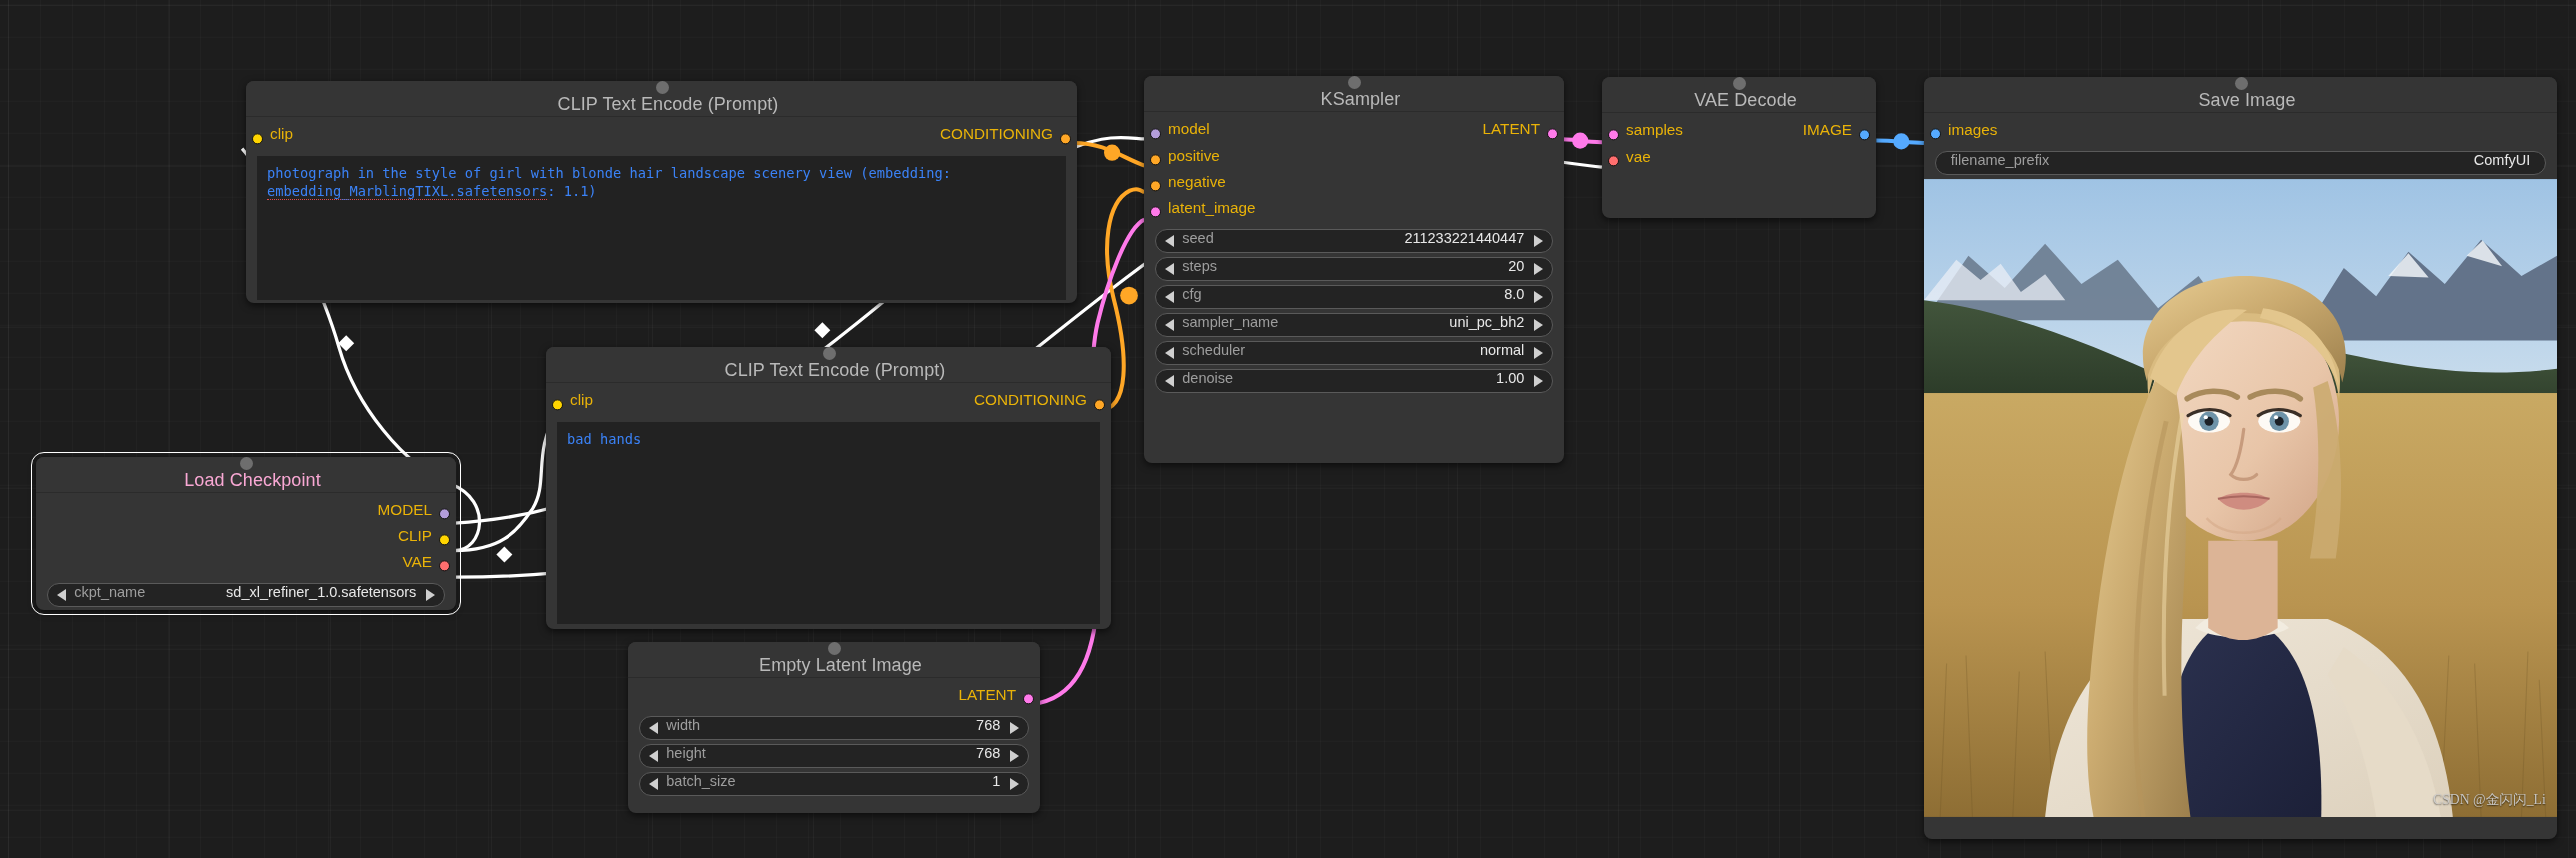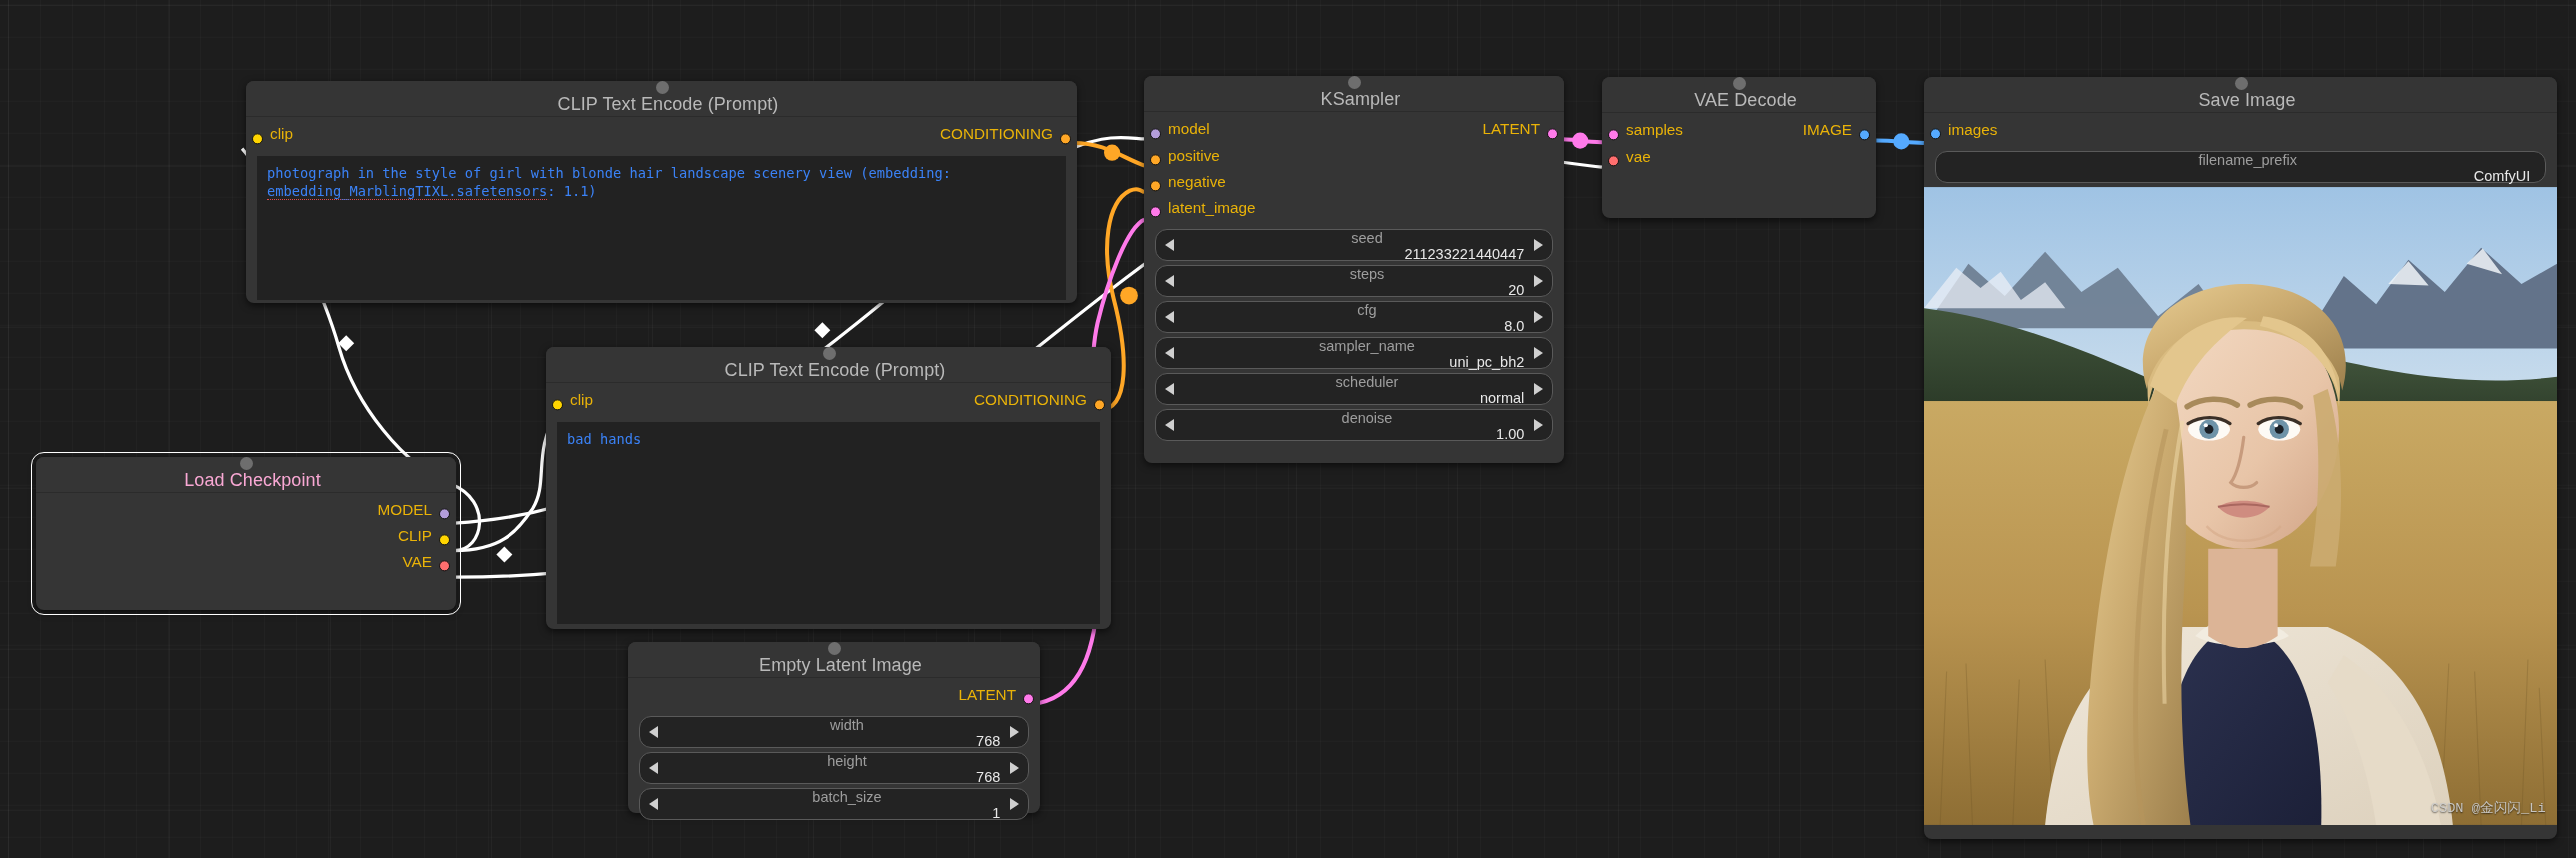--- a/index.html
+++ b/index.html
@@ -74,28 +74,27 @@
   .d-clip   { background: #FFD500; }
   .d-model  { background: #B39DDB; }
   .d-vae    { background: #FF6E6E; }
   .d-cond   { background: #FFA726; }
   .d-latent { background: #FF7AEA; }
   .d-image  { background: #55AAFF; }
 
   .widget {
     position: relative;
     margin: 4px 11.3px;
-    height: 32px;
+    height: 24px;
     background: #232323;
     border: 0.8px solid #5a5a5a;
     border-radius: 12px;
-    display: flex; align-items: center;
+    display: flex; 
     font-size: 14.5px;
     color: #9e9e9e;
-    flex-direction: column;
   }
   .widget .wlabel { margin-left: 26px; }
   .widget .wvalue { margin-left: auto; margin-right: 27.4px; color: #e8e8e8; }
   .arrow-l, .arrow-r {
     position: absolute; top: 50%; transform: translateY(-50%);
     width: 0; height: 0;
     border-top: 6.5px solid transparent;
     border-bottom: 6.5px solid transparent;
   }
   .arrow-l { left: 9px; border-right: 9px solid #cfcfcf; }
@@ -117,21 +116,21 @@
     word-break: break-word;
     overflow: hidden;
   }
   .spell { border-bottom: 1.6px dotted #e04b4b; }
 
   
   .preview { margin: 3.2px 0 0 0; width: 100%; position: relative; overflow: hidden; }
   .watermark {
     position: absolute; right: 11.3px; bottom: 8px;
     font-size: 13.7px; color: #cdcdcd; opacity: .92;
-    font-family: Liberation Mono, monospace;
+    font-family: Liberation Serif, serif;
     text-shadow: 0 0.8px 1.6px rgba(0,0,0,.7);
   }
 </style>
 </head>
 <body>
 
 <div id="canvas">
 
   <svg id="links" viewBox="0 0 3192 1064" width="2576" height="859">
     <defs></defs>
@@ -213,20 +212,26 @@
         <span>MODEL</span>
         <span class="dot d-model"></span>
       </div>
       <div class="slot out">
         <span>CLIP</span>
         <span class="dot d-clip"></span>
       </div>
       <div class="slot out">
         <span>VAE</span>
         <span class="dot d-vae"></span>
+      </div>
+      <div class="widget">
+        <span class="arrow-l"></span>
+        <span class="wlabel">ckpt_name</span>
+        <span class="wvalue">sd_xl_refiner_1.0.safetensors</span>
+        <span class="arrow-r"></span>
       </div>
     </div>
   </div>
 
   <div class="node" id="node-empty-latent" style="left:628px; top:642px; width:412px; height:171px;">
     <div class="node-title">
       <span class="title-dot"></span>
       <span>Empty Latent Image</span>
     </div>
     <div class="node-body">

